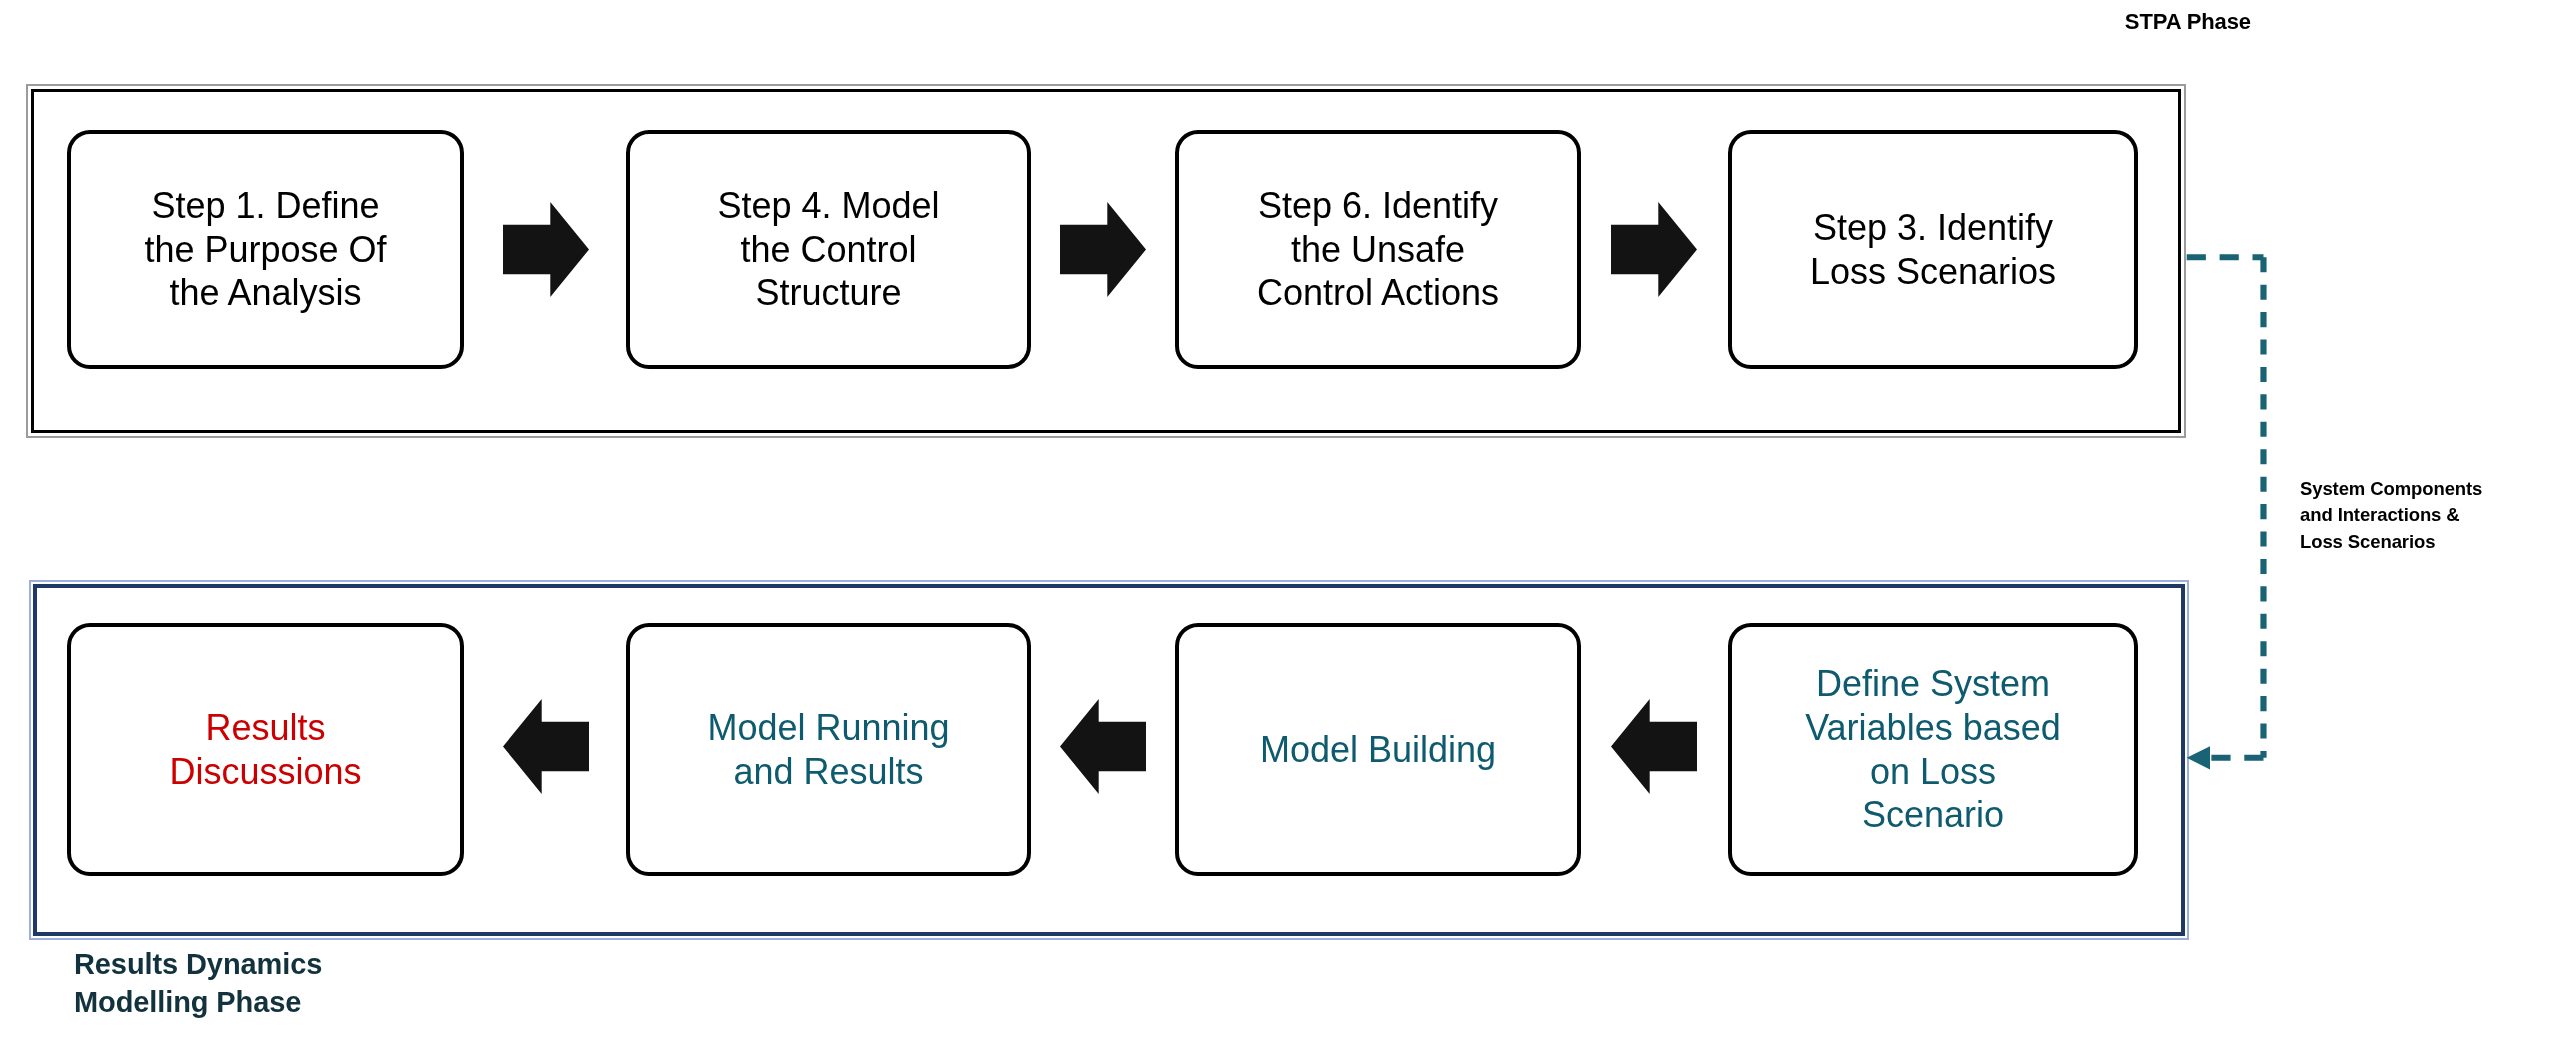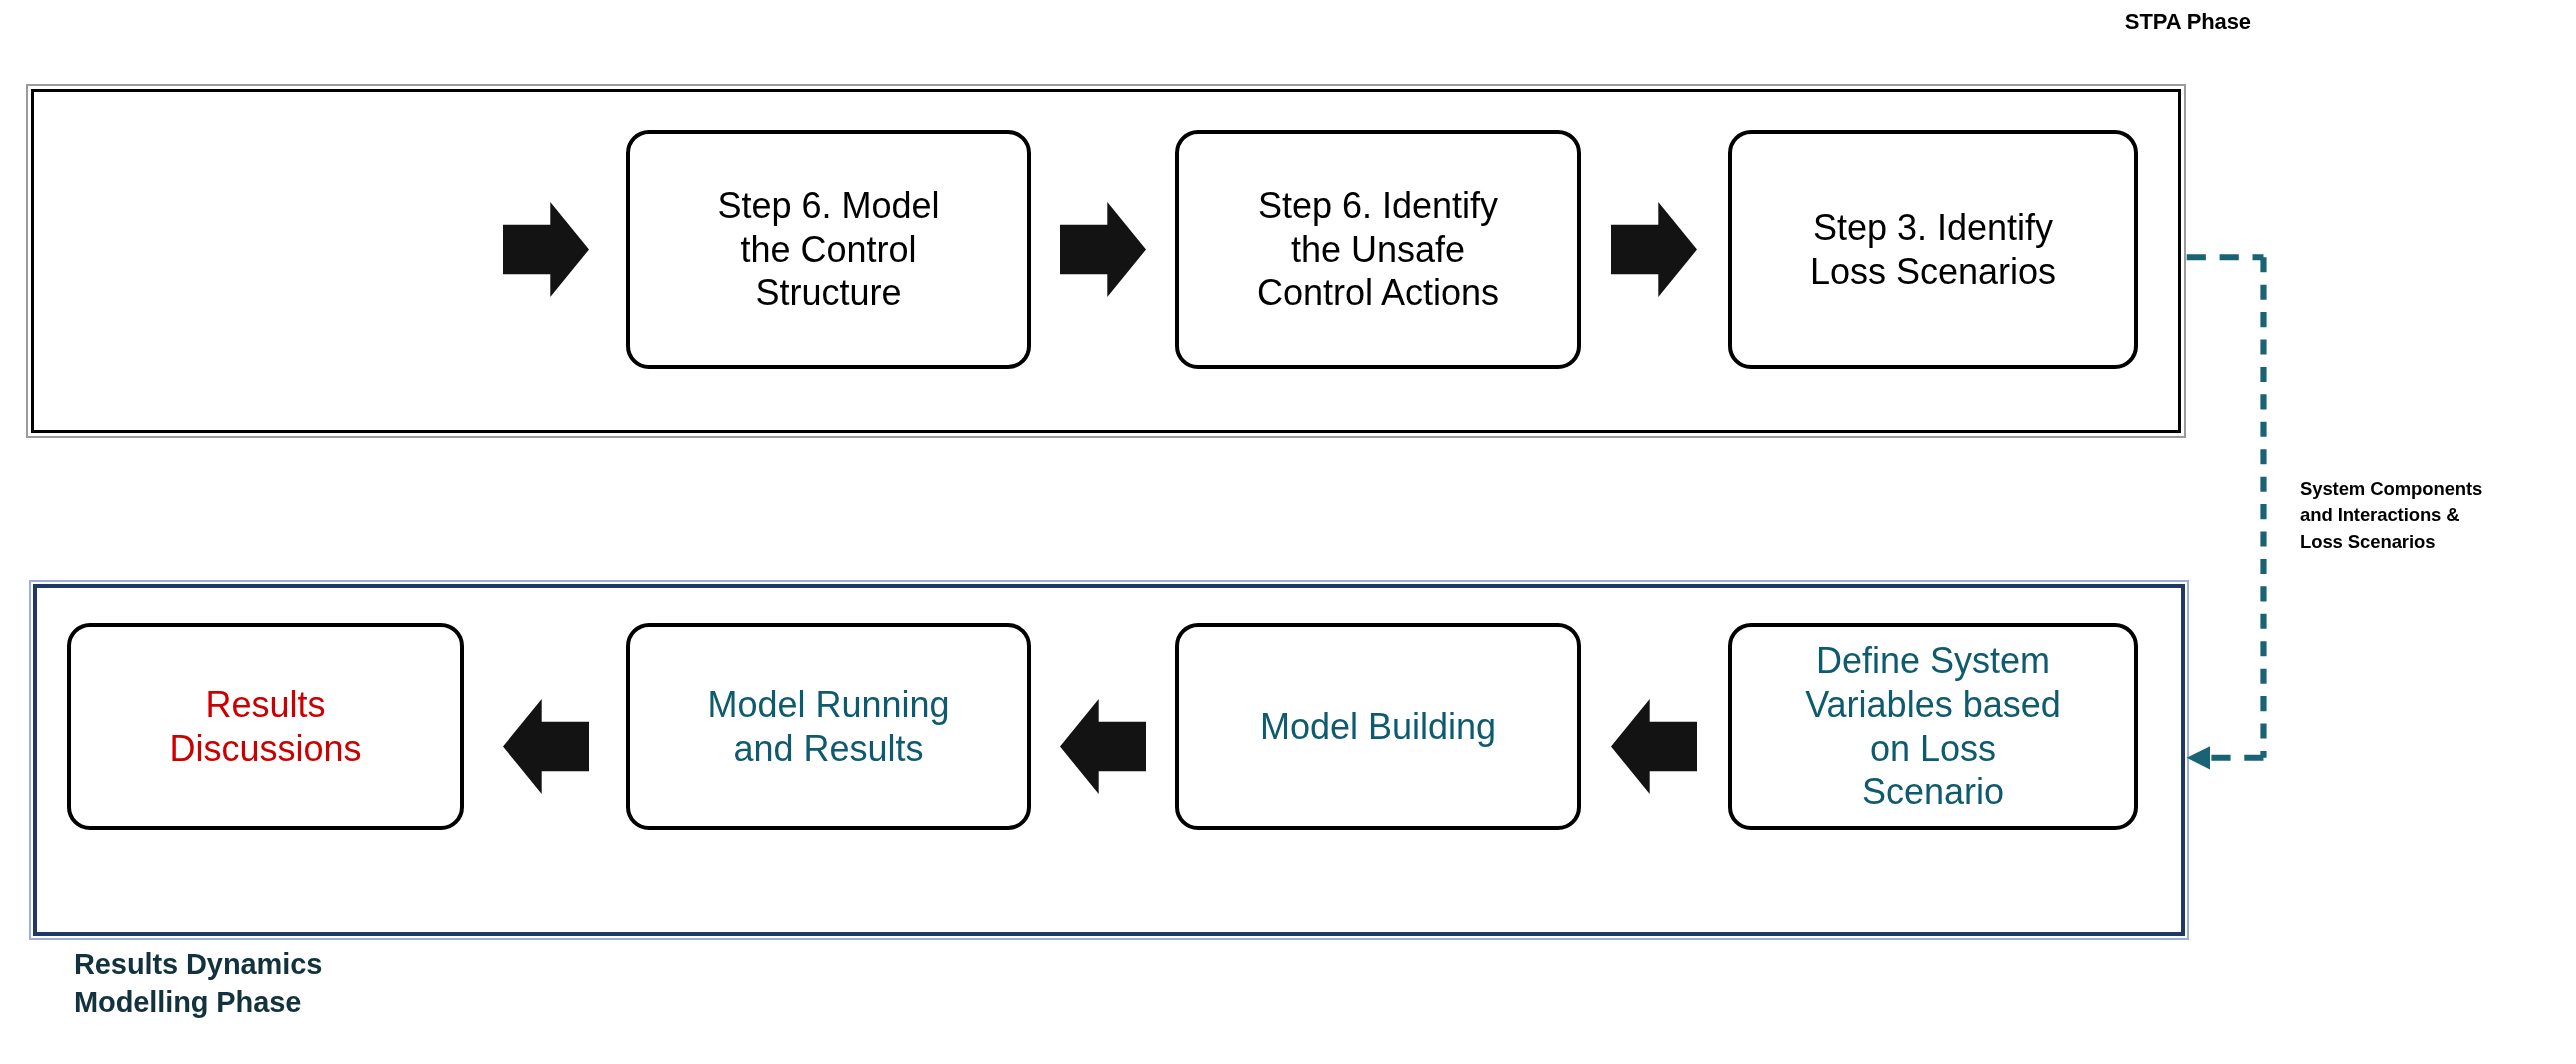--- a/index.html
+++ b/index.html
@@ -97,21 +97,21 @@
     white-space: pre-line;
   }
   .step-box.stpa {
     top: 130px;
     height: 239px;
     font-size: 36px;
     color: #000000;
   }
   .step-box.sd {
     top: 623px;
-    height: 207px;
+    height: 253px;
     font-size: 36px;
     color: #0e5a6e;
   }
   .step-box.sd.accent-red {
     color: #cc0000;
     font-weight: normal;
   }
 
   
   .col-1 { left: 67px;  width: 397px; }
@@ -163,24 +163,27 @@
 </style>
 </head>
 <body>
 
 <div id="canvas">
 
   <div class="phase-title" id="stpa-phase-title">STPA Phase</div>
 
   <div class="container-band" id="stpa-band"></div>
 
+  <div class="step-box stpa col-1">Step 1. Define
+the Purpose Of
+the Analysis</div>
 
   <div class="block-arrow right arrow-a"></div>
 
-  <div class="step-box stpa col-2">Step 6. Model
+  <div class="step-box stpa col-2">Step 4. Model
 the Control
 Structure</div>
 
   <div class="block-arrow right arrow-b"></div>
 
   <div class="step-box stpa col-3">Step 6. Identify
 the Unsafe
 Control Actions</div>
 
   <div class="block-arrow right arrow-c"></div>

